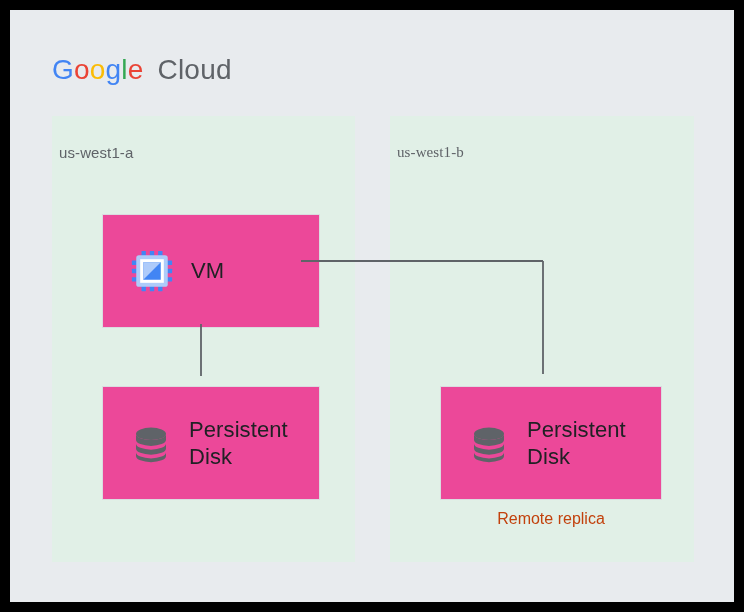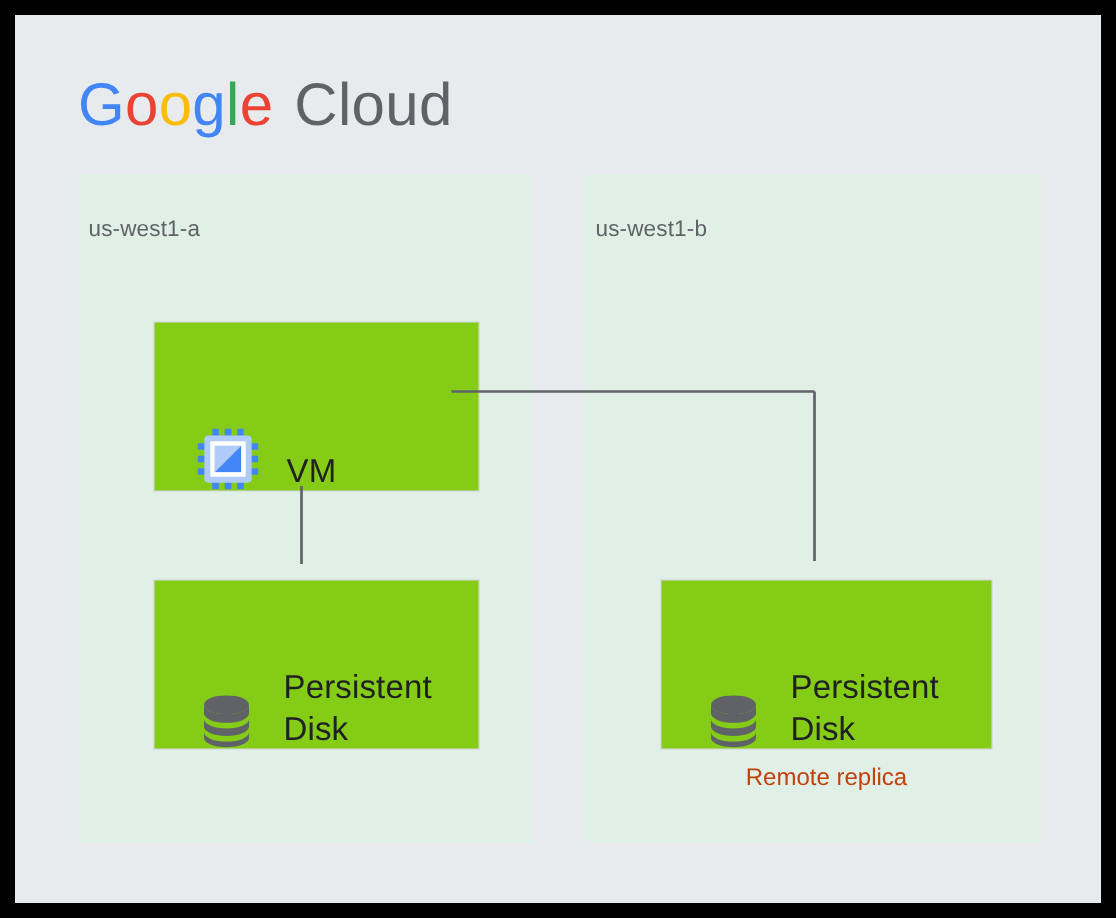--- a/index.html
+++ b/index.html
@@ -33,57 +33,57 @@
   }
 
   
   #logo {
     position: absolute;
     left: 42px;
     top: 38px;
     height: 44px;
     display: flex;
     align-items: center;
-    font-size: 40px;
+    font-size: 28px;
     letter-spacing: 0.2px;
     white-space: nowrap;
   }
   #logo .g-word { display: inline-block; }
   #logo .cloud-word {
     color: #5f6368;
     margin-left: 14px;
     text-align: center;
   }
 
   
   .zone {
     position: absolute;
     background: #e1f0e7;
     box-sizing: border-box;
   }
   #zone-a { left: 42px; top: 106px; width: 303px; height: 446px; }
-  #zone-b { left: 380px; top: 106px; width: 304px; height: 446px; }
+  #zone-b { left: 380px; top: 106px; width: 304px; height: 446px; font-family: Liberation Serif, serif; }
 
   .zone-label {
     position: absolute;
     left: 7px;
     top: 28px;
     font-size: 15px;
     color: #5f6368;
     letter-spacing: 0.1px;
   }
 
   
   .card {
     position: absolute;
-    background: #84cc16;
+    background: #ec4899;
     border: 1px solid #dadce0;
     box-sizing: border-box;
     display: flex;
-    align-items: flex-end;
+    align-items: center;
     padding-left: 28px;
   }
   #card-vm      { left: 92px;  top: 204px; width: 218px; height: 114px; }
   #card-disk-a  { left: 92px;  top: 376px; width: 218px; height: 114px; }
   #card-disk-b  { left: 430px; top: 376px; width: 222px; height: 114px; }
 
   .card-label {
     font-size: 22px;
     color: #202124;
     line-height: 1.24;

